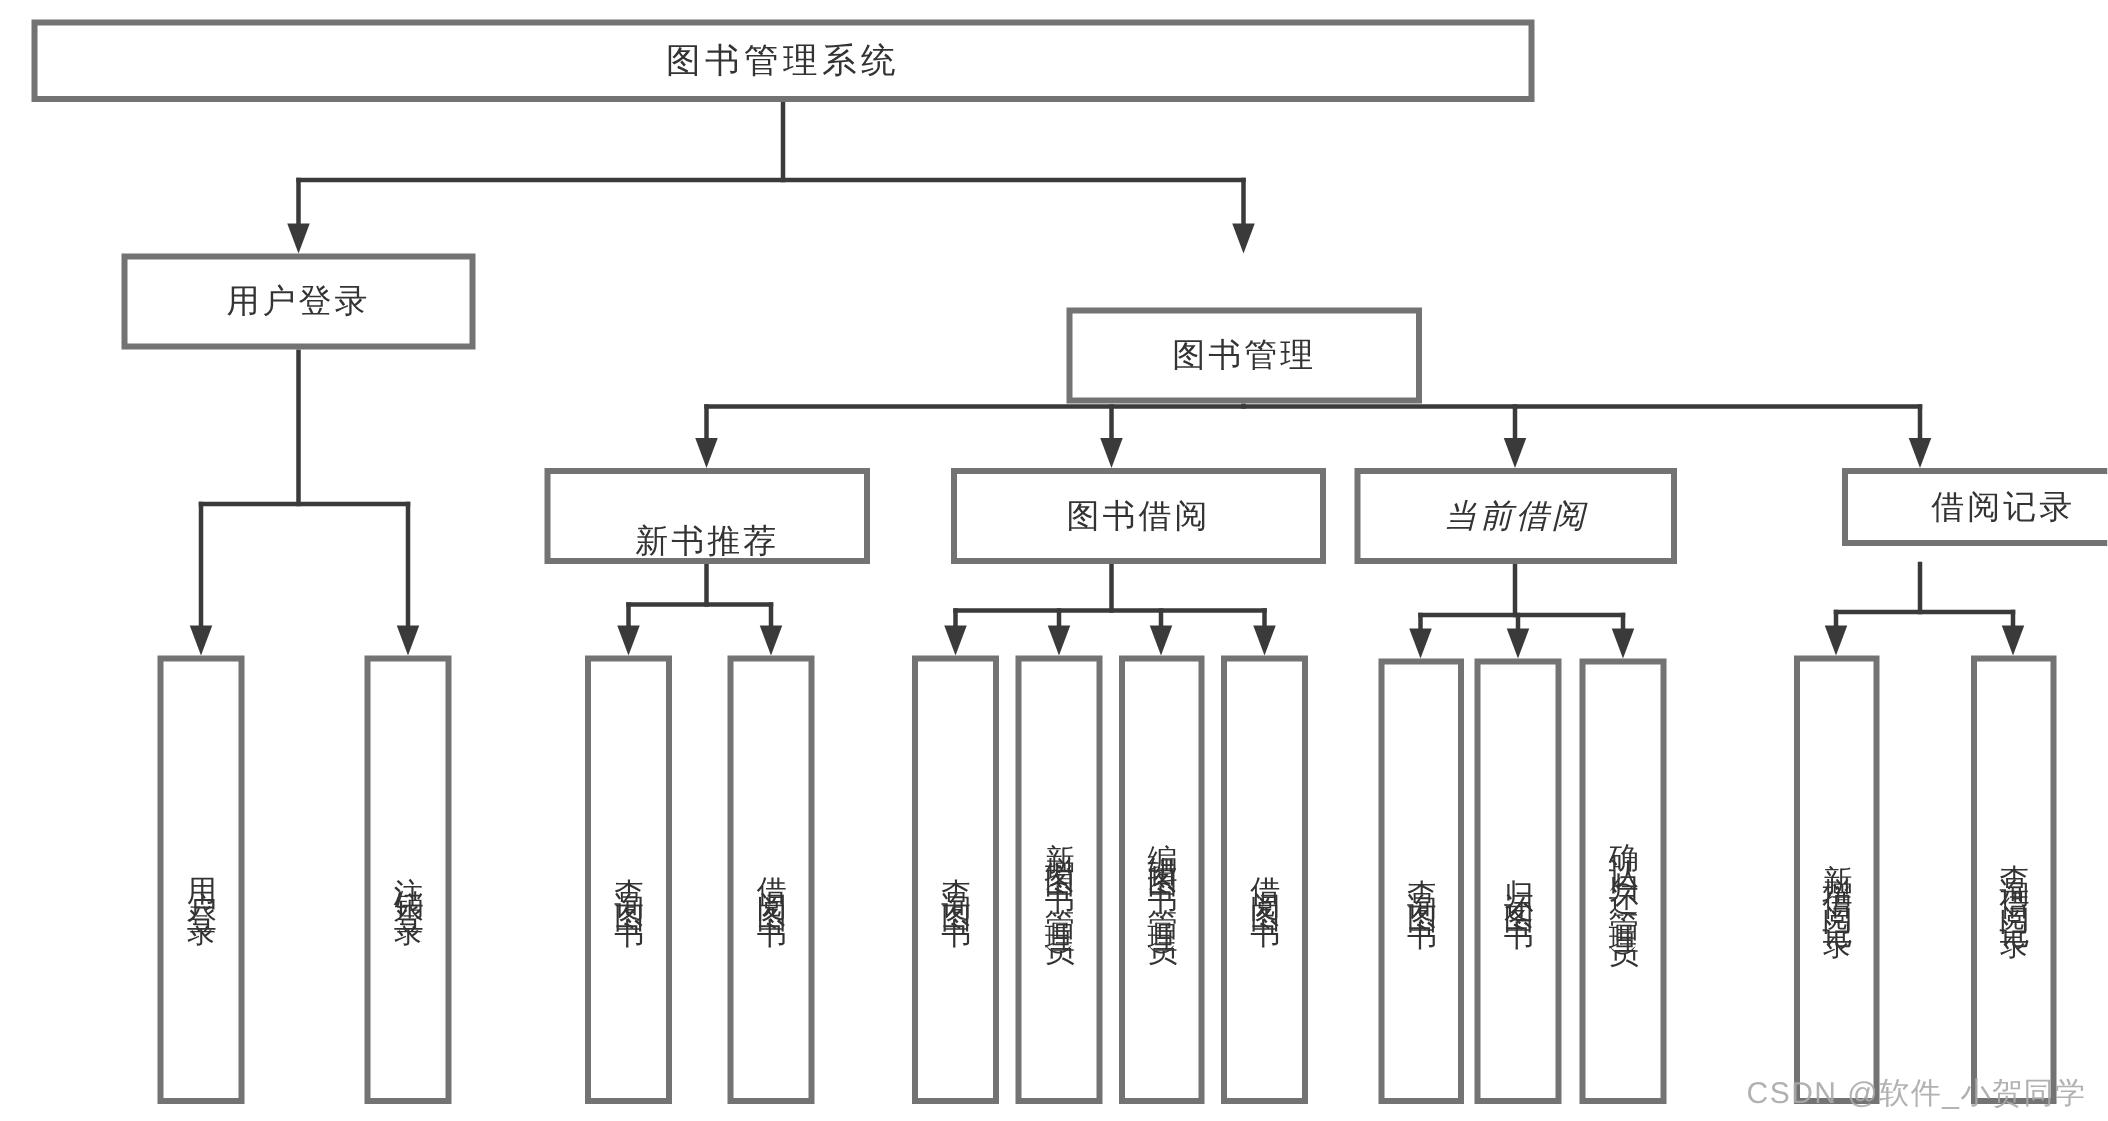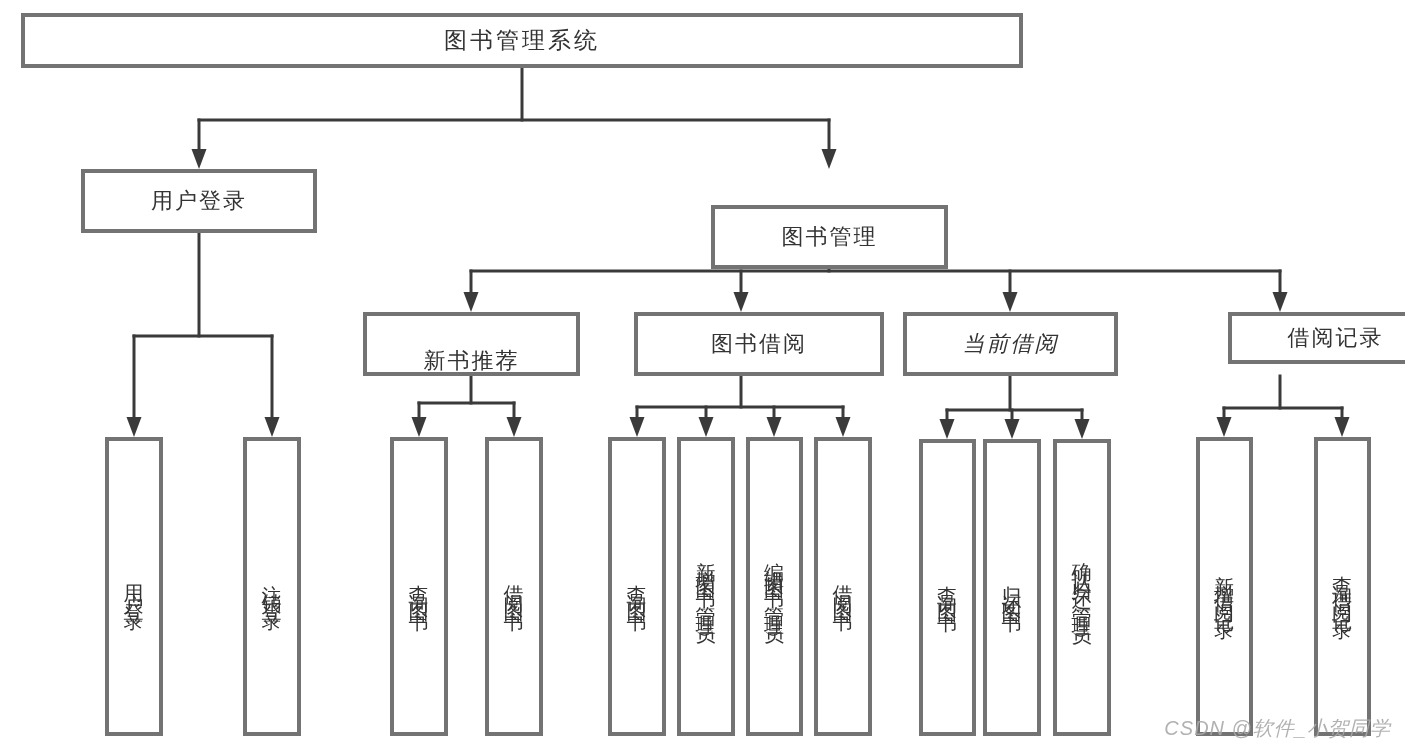--- a/index.html
+++ b/index.html
@@ -47,21 +47,20 @@
   }
   .watermark {
     position: absolute;
     right: 14px;
     bottom: 5px;
     font-size: 20px;
     letter-spacing: 1px;
     color: #a9a9a9;
     opacity: 0.9;
     white-space: nowrap;
-    font-style: italic;
   }
 </style>
 </head>
 <body>
 
 <div class="stage">
   <svg class="connectors" width="1405" height="747" viewBox="0 0 1405 747" xmlns="http://www.w3.org/2000/svg">
       <g stroke="#3a3a3a" stroke-width="3" fill="none" stroke-linecap="square">
         <path d="M 522 68 V 120"></path>
         <path d="M 199 120 H 829"></path>

